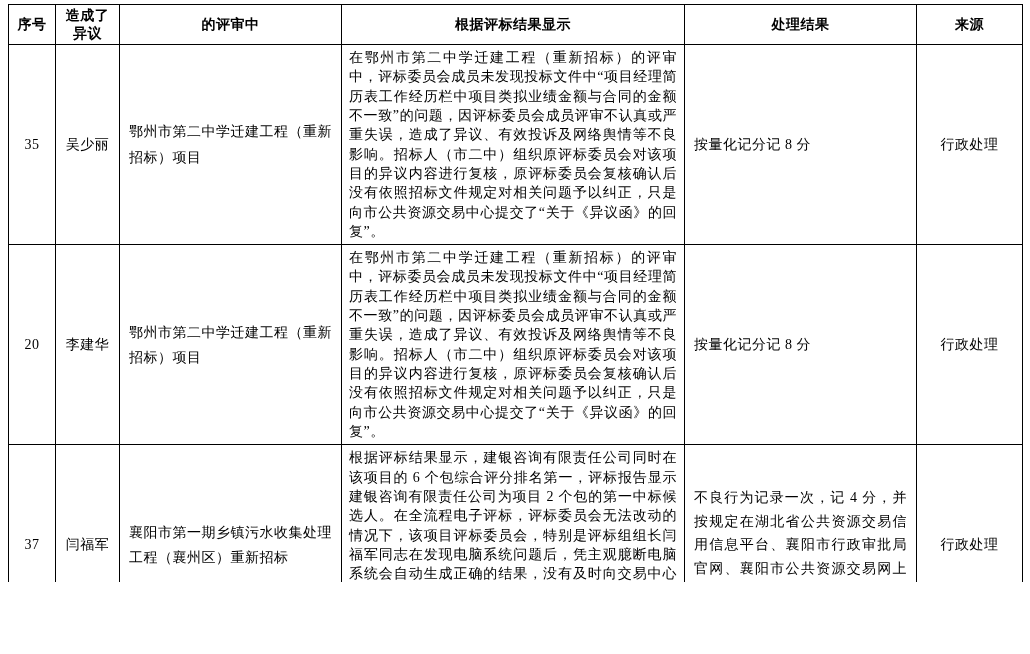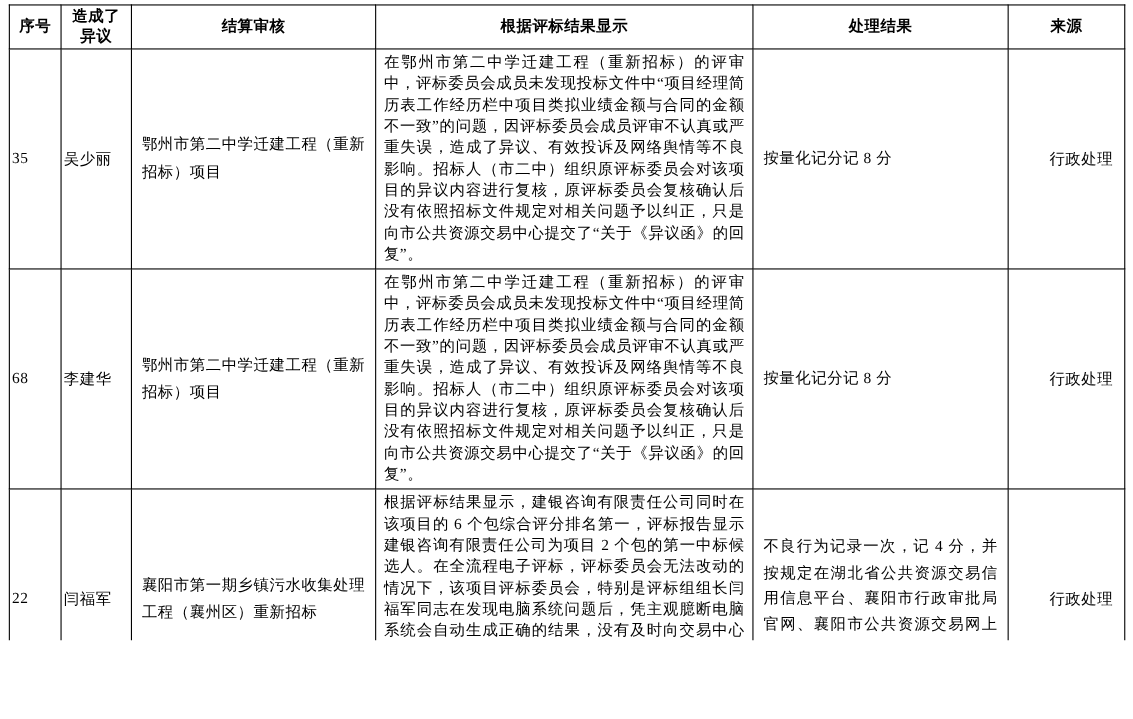--- a/index.html
+++ b/index.html
@@ -39,41 +39,42 @@
     overflow: hidden;
   }
   thead th {
     font-weight: bold;
     text-align: center;
     height: 34px;
     line-height: 1.25;
     padding: 2px 7px;
   }
   td.cell-no, td.cell-name {
+    text-align: center;
     padding: 2px 2px;
   }
   td.cell-project {
     text-align: justify;
     padding: 2px 9px;
     line-height: 1.8;
     font-family: Liberation Serif, serif;
   }
   td.cell-desc {
     text-align: justify;
     padding: 3px 7px;
     line-height: 1.38;
   }
   td.cell-result {
     text-align: justify;
     padding: 3px 9px;
     line-height: 1.67;
     margin-left: 20px;
   }
   td.cell-source {
-    text-align: right;
+    text-align: center;
     padding: 14px 10px;
   }
   tr.r-35 { height: 178px; }
   tr.r-36 { height: 173px; }
   tr.r-37 { height: 187px; }
   tr.r-38 { height: 170px; }
 </style>
 </head>
 <body>
 
@@ -84,45 +85,45 @@
         <col class="c-name">
         <col class="c-project">
       <col class="c-desc">
         <col class="c-result">
         <col class="c-source">
     </colgroup>
     <thead>
       <tr>
         <th>序号</th>
         <th>造成了异议</th>
-        <th>结算审核</th>
+        <th>的评审中</th>
         <th>根据评标结果显示</th>
         <th>处理结果</th>
         <th>来源</th>
       </tr>
     </thead>
     <tbody>
       <tr class="r-35">
         <td class="cell-no">35</td>
         <td class="cell-name">吴少丽</td>
         <td class="cell-project">鄂州市第二中学迁建工程（重新招标）项目</td>
         <td class="cell-desc">在鄂州市第二中学迁建工程（重新招标）的评审中，评标委员会成员未发现投标文件中“项目经理简历表工作经历栏中项目类拟业绩金额与合同的金额不一致”的问题，因评标委员会成员评审不认真或严重失误，造成了异议、有效投诉及网络舆情等不良影响。招标人（市二中）组织原评标委员会对该项目的异议内容进行复核，原评标委员会复核确认后没有依照招标文件规定对相关问题予以纠正，只是向市公共资源交易中心提交了“关于《异议函》的回复”。</td>
         <td class="cell-result">按量化记分记 8 分</td>
         <td class="cell-source">行政处理</td>
       </tr>
       <tr class="r-36">
-        <td class="cell-no">68</td>
+        <td class="cell-no">20</td>
         <td class="cell-name">李建华</td>
         <td class="cell-project">鄂州市第二中学迁建工程（重新招标）项目</td>
         <td class="cell-desc">在鄂州市第二中学迁建工程（重新招标）的评审中，评标委员会成员未发现投标文件中“项目经理简历表工作经历栏中项目类拟业绩金额与合同的金额不一致”的问题，因评标委员会成员评审不认真或严重失误，造成了异议、有效投诉及网络舆情等不良影响。招标人（市二中）组织原评标委员会对该项目的异议内容进行复核，原评标委员会复核确认后没有依照招标文件规定对相关问题予以纠正，只是向市公共资源交易中心提交了“关于《异议函》的回复”。</td>
         <td class="cell-result">按量化记分记 8 分</td>
         <td class="cell-source">行政处理</td>
       </tr>
       <tr class="r-37">
-        <td class="cell-no">22</td>
+        <td class="cell-no">37</td>
         <td class="cell-name">闫福军</td>
         <td class="cell-project">襄阳市第一期乡镇污水收集处理工程（襄州区）重新招标</td>
         <td class="cell-desc">根据评标结果显示，建银咨询有限责任公司同时在该项目的 6 个包综合评分排名第一，评标报告显示建银咨询有限责任公司为项目 2 个包的第一中标候选人。在全流程电子评标，评标委员会无法改动的情况下，该项目评标委员会，特别是评标组组长闫福军同志在发现电脑系统问题后，凭主观臆断电脑系统会自动生成正确的结果，没有及时向交易中心现场见证人员及行业监管人员反映系统出现的问题，导致了该项目的复评，出现工作疏忽，浪费了公共资源，致使项目进度滞后。</td>
         <td class="cell-result">不良行为记录一次，记 4 分，并按规定在湖北省公共资源交易信用信息平台、襄阳市行政审批局官网、襄阳市公共资源交易网上等网站上发布。</td>
         <td class="cell-source">行政处理</td>
       </tr>
       <tr class="r-38">
         <td class="cell-no">38</td>
         <td class="cell-name">张杰俭</td>
         <td class="cell-project">航空工业园缝纫厂房、个体防护厂房、粘胶厂房及配套工程施工</td>

